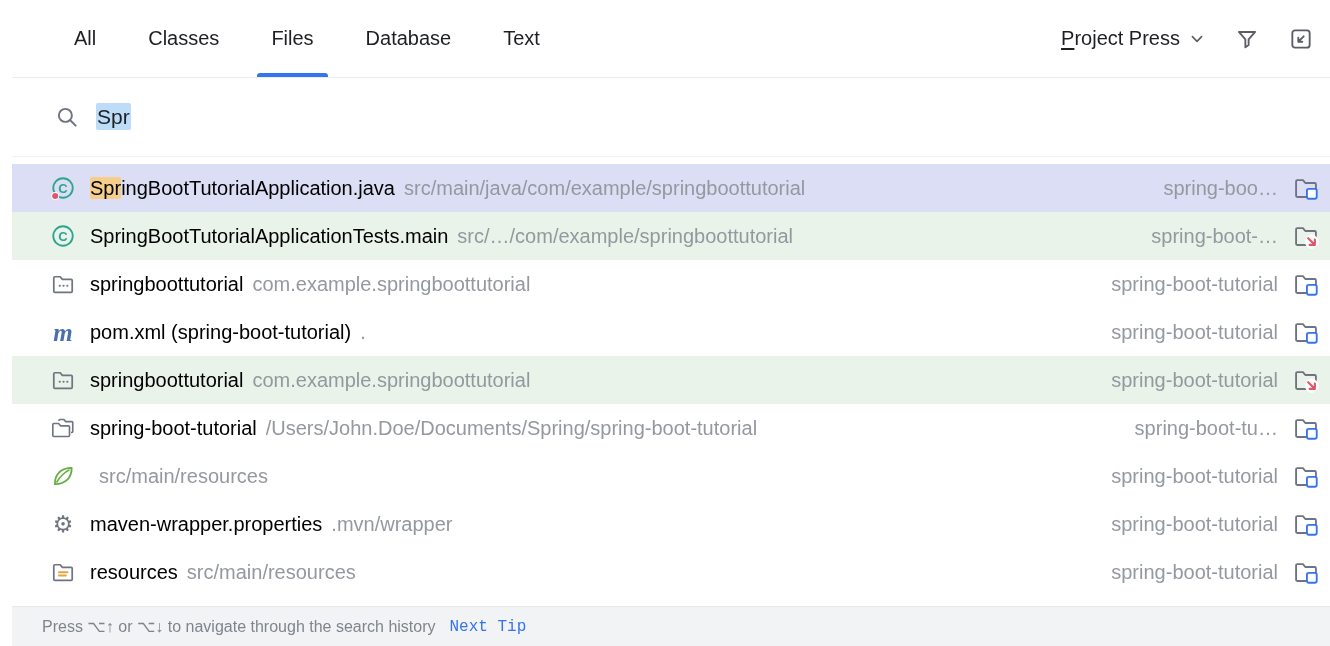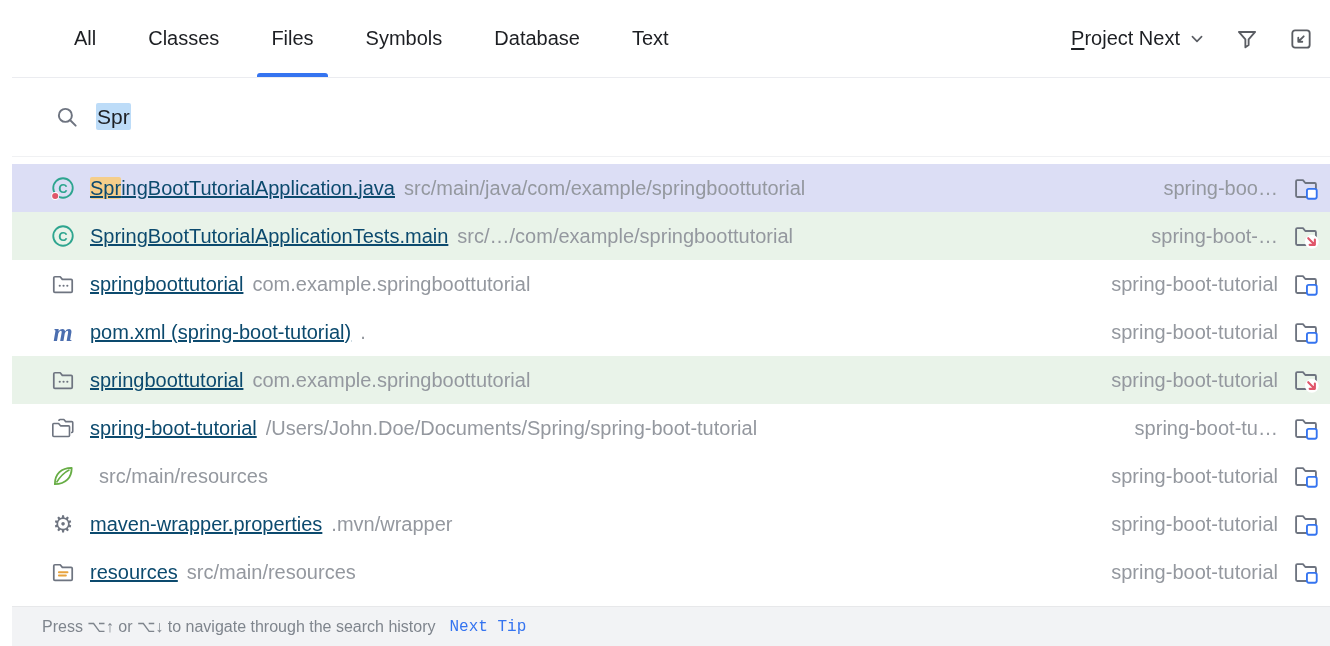--- a/index.html
+++ b/index.html
@@ -32,21 +32,21 @@
   .search-text { font-size:21px; line-height:1.3; }
   .sel { background:var(--search-selection-bg,#BDDCF8); padding:2px 1px; border-radius:2px; }
 
   
   .results { flex:1 1 auto; padding-top:7px; overflow:hidden; }
   .row { height:48px; display:flex; align-items:center; padding:0 22px 0 38px;
          font-size:20px; white-space:nowrap; }
   .row.selected { background:var(--selected-row-bg,#DCDEF5); }
   .row.green { background:var(--green-row-bg,#E9F3E9); }
   .ficon { width:26px; height:26px; flex:0 0 26px; margin-right:14px; }
-  .rname { color:#0c4a6e; flex:0 0 auto;text-decoration:underline; }
+  .rname { color:#000000; flex:0 0 auto; }
   .match { background:var(--match-highlight-bg,#F5CE8A); border-radius:2px; }
   .rsec { color:var(--secondary-text,#94989F); margin-left:9px; flex:0 1 auto;
           min-width:0; overflow:hidden; text-overflow:ellipsis; }
   .rmod { color:var(--secondary-text,#94989F); margin-left:auto; padding-left:18px; flex:0 0 auto; }
   .micon { width:28px; height:28px; flex:0 0 28px; margin-left:14px; }
   .mi-maven { font-family:"Liberation Serif","DejaVu Serif",serif; font-style:italic;
               font-weight:bold; font-size:25px; line-height:1; color:#4B6EAF; }
   .mi-gear { font-size:23px; line-height:1; color:#6E7480; }
 
   
@@ -65,32 +65,29 @@
         <div class="tab">
           <span class="tab-label">All</span>
         </div>
         <div class="tab">
           <span class="tab-label">Classes</span>
         </div>
         <div class="tab selected">
           <span class="tab-label">Files</span>
         </div>
         <div class="tab">
-          <span class="tab-label">Symbols</span>
-        </div>
-        <div class="tab">
           <span class="tab-label">Database</span>
         </div>
         <div class="tab">
           <span class="tab-label">Text</span>
         </div>
       </nav>
     <div class="tab-actions">
       <div class="scope">
-        <span class="scope-label"><span class="mn">P</span><span>roject Next</span></span>
+        <span class="scope-label"><span class="mn">P</span><span>roject Press</span></span>
         <span class="icon" id="ic-chevron">
             <svg width="22" height="22" viewBox="0 0 24 24" aria-hidden="true">
               <path d="M7 9.5 L12 14.5 L17 9.5" fill="none" stroke="#5A5D63" stroke-width="1.8" stroke-linecap="round" stroke-linejoin="round"></path>
             </svg>
           </span>
       </div>
       <button class="iconbtn">
         <span class="icon" id="ic-filter">
             <svg width="26" height="26" viewBox="0 0 24 24" aria-hidden="true">
               <path d="M4.5 5.5 h15 l-6 6.8 v5.2 l-3 2.2 v-7.4 Z" fill="none" stroke="#5A5D63" stroke-width="1.7" stroke-linejoin="round"></path>

